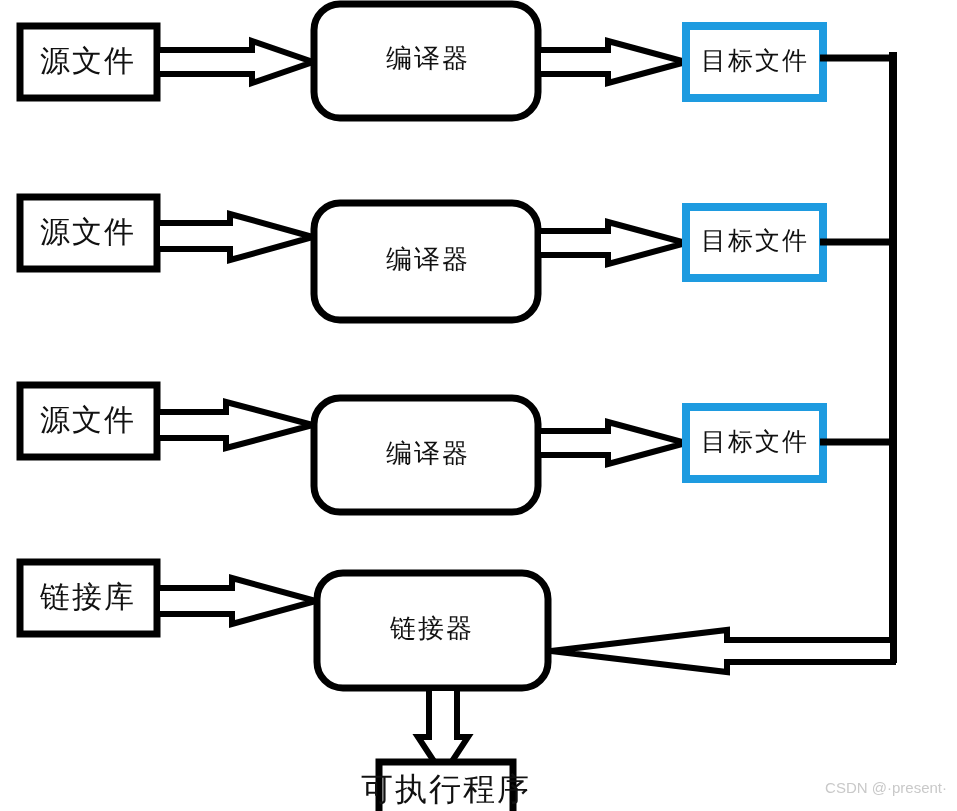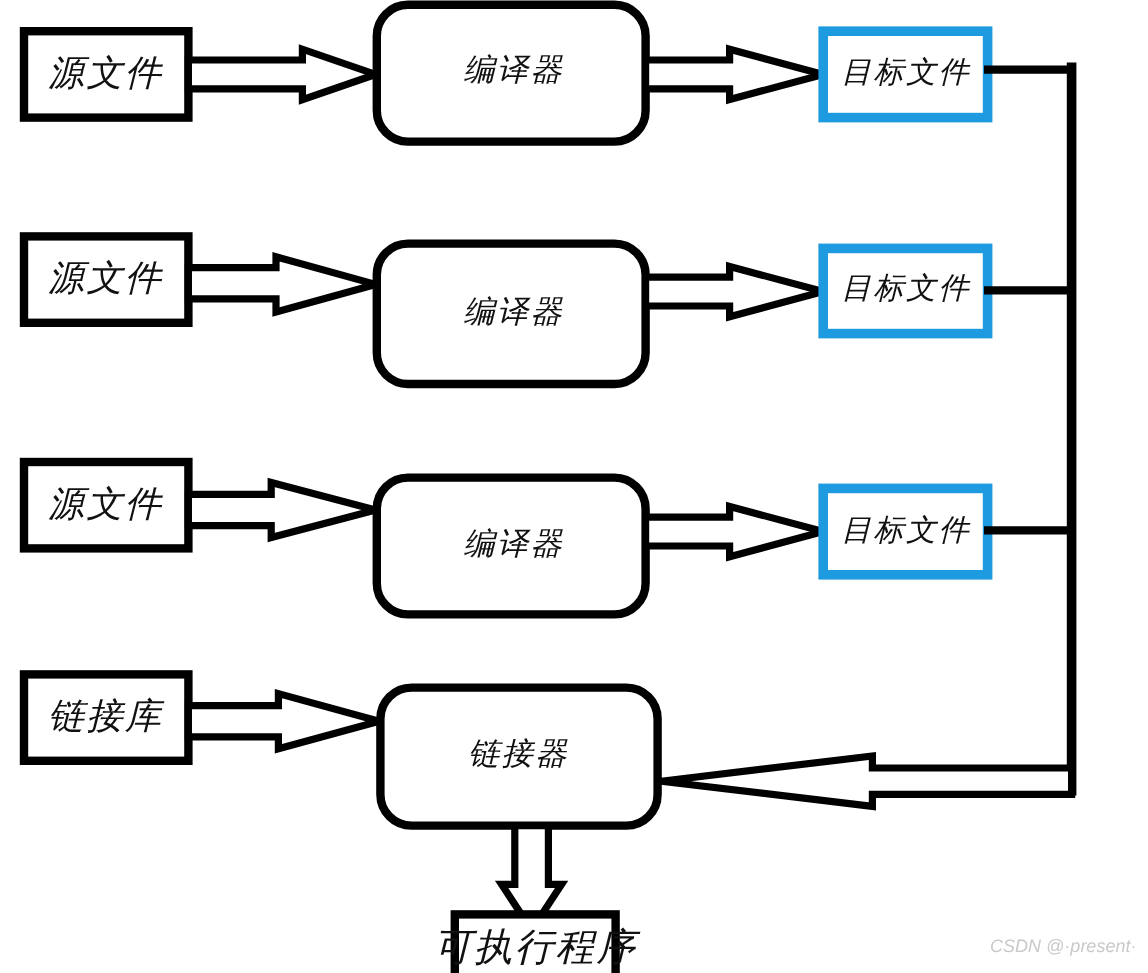--- a/index.html
+++ b/index.html
@@ -10,21 +10,20 @@
   }
   body {
     font-family: "Liberation Serif", "DejaVu Serif", serif;
   }
   #canvas {
     position: relative;
     width: 957px;
     height: 811px;
     background: #ffffff;
     overflow: hidden;
-    font-style: italic;
   }
   #diagram-svg {
     position: absolute;
     left: 0;
     top: 0;
     width: 957px;
     height: 811px;
   }
   .node-label {
     font-family: "Liberation Serif", "DejaVu Serif", serif;

